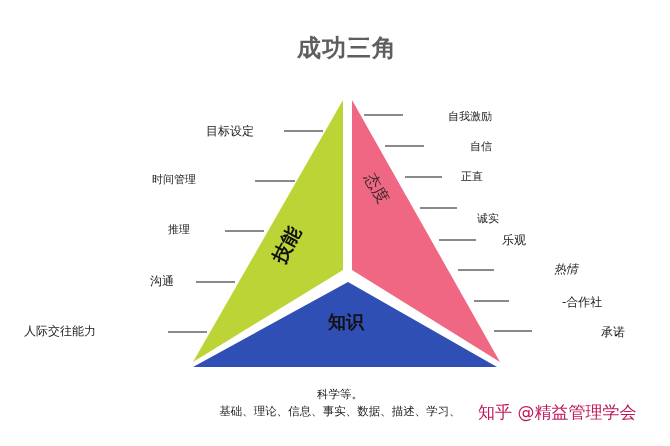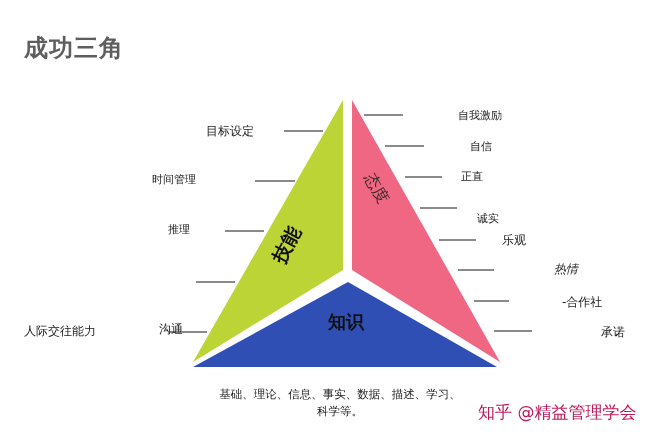--- a/index.html
+++ b/index.html
@@ -1,18 +1,18 @@
 <!DOCTYPE html>
 <html><head>
   <meta charset="utf-8">
   <style>
     html, body { margin: 0; padding: 0; background: #ffffff; }
     body { width: 670px; height: 446px; position: relative; overflow: hidden;
            font-family: "DejaVu Sans", "Liberation Sans", sans-serif; color: #222; }
-    .title { position: absolute; left: 0; width: 670px; top: 32px; text-align: left;
+    .title { position: absolute; left: 0; width: 670px; top: 32px; text-align: center;
              font-size: 24px; color: #5e5e5e; font-weight: bold; letter-spacing: 1px; padding-left: 24px; box-sizing: border-box; }
     svg.diagram { position: absolute; left: 0; top: 0; }
     .lbl { position: absolute; font-size: 12px; color: #222; white-space: nowrap; line-height: 14px; }
     .lbl.big { font-size: 11px; }
     .bottom-note { position: absolute; left: 190px; width: 300px; top: 386px; text-align: center;
                    font-size: 11.5px; color: #222; line-height: 17px; }
     .watermark { position: absolute; left: 478px; top: 401px; font-size: 17px; color: #be185d; white-space: nowrap; }
     .seg-label { position: absolute; white-space: nowrap; }
   </style>
 </head>
@@ -48,30 +48,30 @@
   </g>
 </svg>
 
 <div class="seg-label" style="left:268px; top:232px; font-size:19px; font-weight:bold; color:#111; transform:rotate(-62deg); transform-origin:center;">技能</div>
 <div class="seg-label" style="left:360px; top:178px; font-size:16px; color:#3a2a2a; transform:rotate(60deg); transform-origin:center;">态度</div>
 <div class="seg-label" style="left:328px; top:310px; font-size:18px; font-weight:bold; color:#111;">知识</div>
 
 <div class="lbl" style="left:206px; top:124px;">目标设定</div>
 <div class="lbl big" style="left:152px; top:173px;">时间管理</div>
 <div class="lbl big" style="left:168px; top:223px;">推理</div>
-<div class="lbl" style="left:159px; top:274px;margin-top:48px;">沟通</div>
+<div class="lbl" style="left:150px; top:274px;">沟通</div>
 <div class="lbl" style="left:24px; top:324px;">人际交往能力</div>
 
-<div class="lbl" style="left:458px; top:109px; font-size:11px;">自我激励</div>
+<div class="lbl" style="left:448px; top:109px; font-size:11px;font-family:Liberation Serif, serif;">自我激励</div>
 <div class="lbl" style="left:470px; top:140px; font-size:11px;text-align:right;">自信</div>
 <div class="lbl big" style="left:461px; top:170px;text-align:right;">正直</div>
 <div class="lbl big" style="left:477px; top:212px;">诚实</div>
 <div class="lbl" style="left:502px; top:233px;">乐观</div>
 <div class="lbl" style="left:554px; top:262px;font-style:italic;">热情</div>
 <div class="lbl" style="left:562px; top:295px;">-合作社</div>
 <div class="lbl" style="left:601px; top:325px;">承诺</div>
 
 <div class="bottom-note">
+  <div>科学等。</div>
   <div>基础、理论、信息、事实、数据、描述、学习、</div>
-  <div>科学等。</div>
 </div>
 
 <div class="watermark">知乎 @精益管理学会</div>
 
 </body></html>

